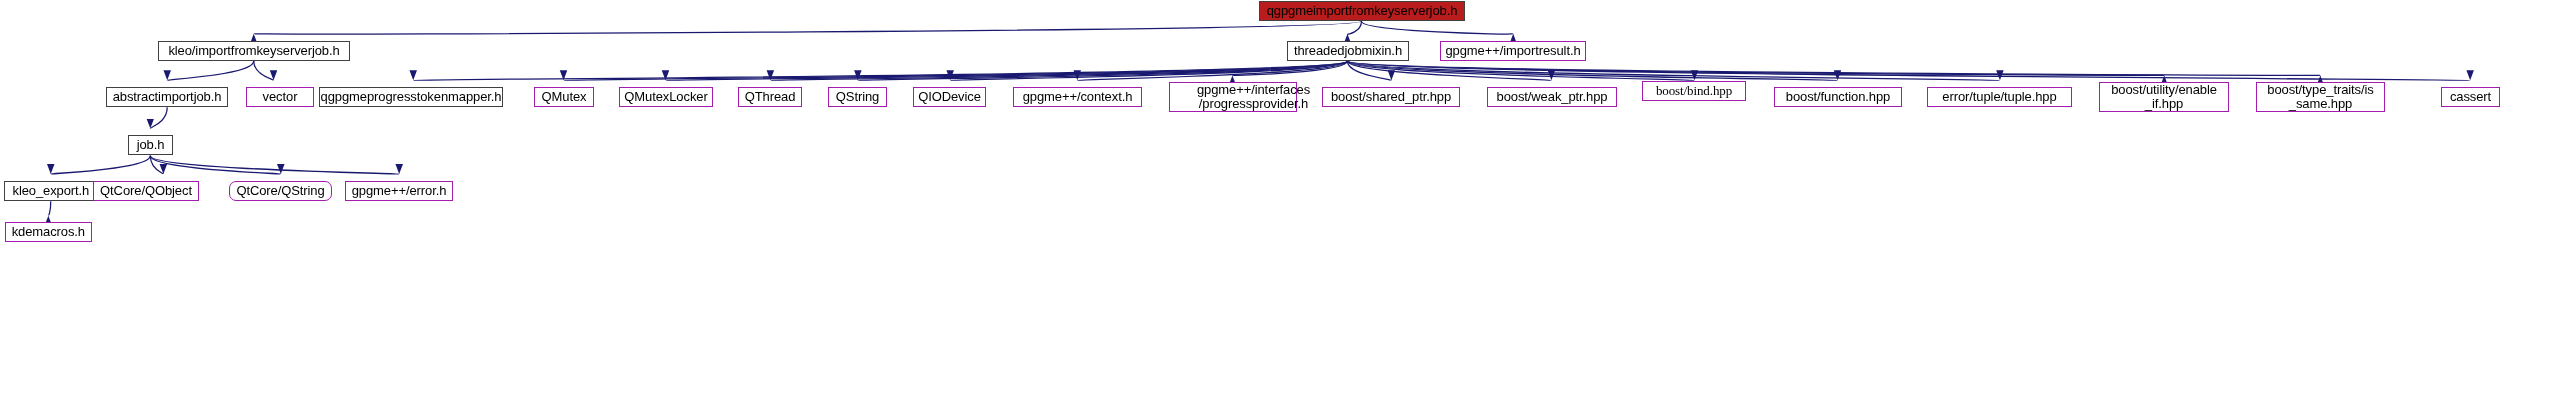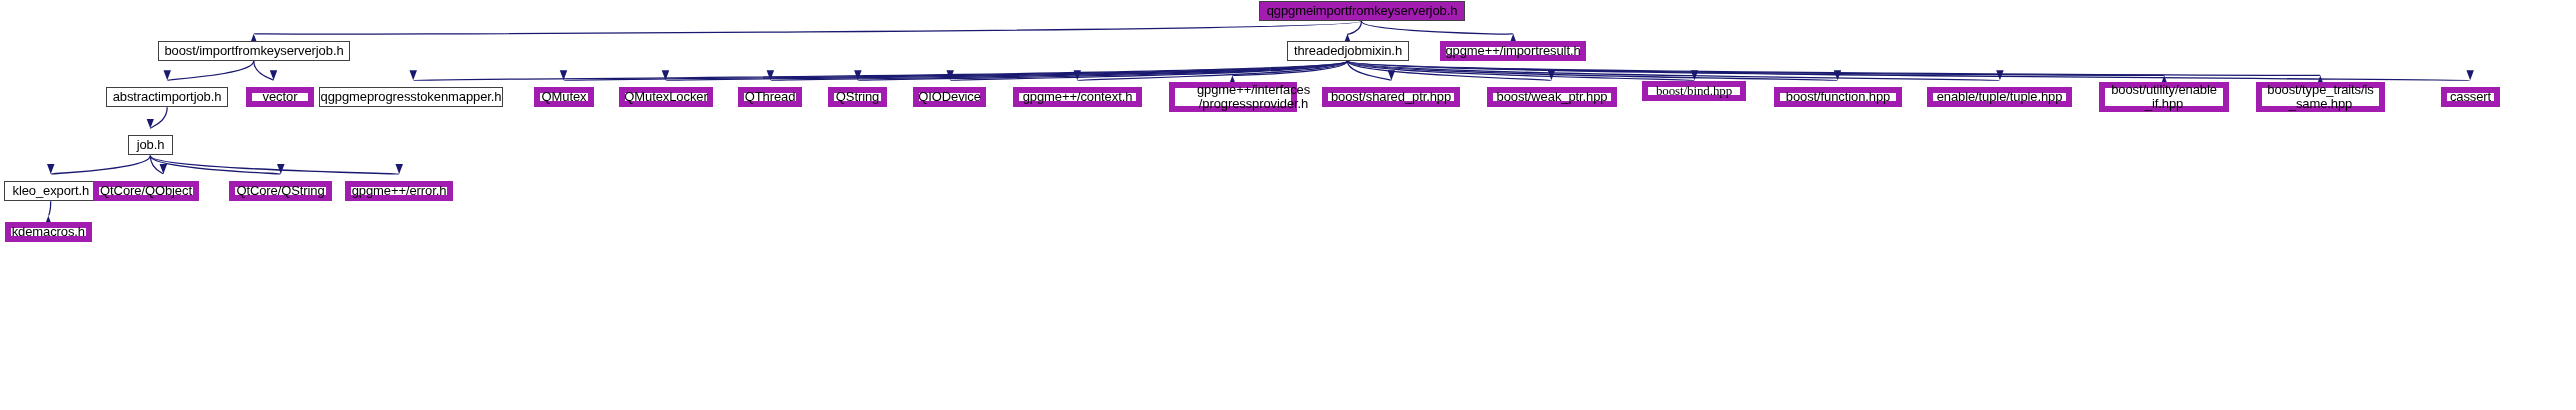--- a/index.html
+++ b/index.html
@@ -26,31 +26,31 @@
   .node {
     position: absolute;
     box-sizing: border-box;
     display: flex;
     align-items: center;
     justify-content: center;
     text-align: center;
     line-height: 1.08;
     color: #000000;
     background: #ffffff;
-    border: 6px solid #a21caf;
+    border: 1px solid #a21caf;
     font-size: 13px;
     white-space: pre-line;
     letter-spacing: -0.1px;
     z-index: 5;
   }
   .node.strong {
     border: 1.9px solid #404040;
   }
   .node.root {
-    background: #a21caf;
+    background: #b91c1c;
     border: 1.9px solid #404040;
     text-align: right;
   }
 </style>
 </head>
 <body>
 
 <div id="graph">
   <svg id="edges" viewBox="0 0 2665 425" preserveAspectRatio="none">
     <defs>
@@ -83,45 +83,45 @@
         <path d="M173,111 C173,126.95 155.5,131.3 155.5,133" stroke="#191970" stroke-width="1.3" fill="none" marker-end="url(#arrowhead)"></path>
         <path d="M155.5,161 C155.5,175.3 52.5,179.2 52.5,180" stroke="#191970" stroke-width="1.3" fill="none" marker-end="url(#arrowhead)"></path>
         <path d="M155.5,161 C155.5,175.3 169,179.2 169,180" stroke="#191970" stroke-width="1.3" fill="none" marker-end="url(#arrowhead)"></path>
         <path d="M155.5,161 C155.5,175.3 290.5,179.2 290.5,180" stroke="#191970" stroke-width="1.3" fill="none" marker-end="url(#arrowhead)"></path>
         <path d="M155.5,161 C155.5,175.3 413,179.2 413,180" stroke="#191970" stroke-width="1.3" fill="none" marker-end="url(#arrowhead)"></path>
         <path d="M52.5,208 C52.5,220.1 50,223.4 50,223" stroke="#191970" stroke-width="1.3" fill="none" marker-end="url(#arrowhead)"></path>
       </g>
   </svg>
   <div id="node-layer">
       <div class="node root" style="left: 1259px; top: 1px; width: 206px; height: 20px;"><span>qgpgmeimportfromkeyserverjob.h</span></div>
-      <div class="node strong" style="left: 158px; top: 41px; width: 192px; height: 20px;"><span>boost/importfromkeyserverjob.h</span></div>
+      <div class="node strong" style="left: 158px; top: 41px; width: 192px; height: 20px;"><span>kleo/importfromkeyserverjob.h</span></div>
       <div class="node strong" style="left: 1287px; top: 41px; width: 122px; height: 20px;"><span>threadedjobmixin.h</span></div>
       <div class="node weak" style="left: 1440px; top: 41px; width: 146px; height: 20px;"><span>gpgme++/importresult.h</span></div>
       <div class="node strong" style="left: 106px; top: 87px; width: 122px; height: 20px;"><span>abstractimportjob.h</span></div>
       <div class="node weak" style="left: 246px; top: 87px; width: 68px; height: 20px;"><span>vector</span></div>
       <div class="node strong" style="left: 319px; top: 87px; width: 184px; height: 20px;"><span>qgpgmeprogresstokenmapper.h</span></div>
       <div class="node weak" style="left: 534px; top: 87px; width: 60px; height: 20px;"><span>QMutex</span></div>
       <div class="node weak" style="left: 619px; top: 87px; width: 94px; height: 20px;"><span>QMutexLocker</span></div>
       <div class="node weak" style="left: 738px; top: 87px; width: 64px; height: 20px;"><span>QThread</span></div>
       <div class="node weak" style="left: 828px; top: 87px; width: 59px; height: 20px;"><span>QString</span></div>
       <div class="node weak" style="left: 913px; top: 87px; width: 73px; height: 20px;"><span>QIODevice</span></div>
       <div class="node weak" style="left: 1013px; top: 87px; width: 129px; height: 20px;"><span>gpgme++/context.h</span></div>
       <div class="node weak" style="left: 1169px; top: 82px; width: 128px; height: 30px; padding-left: 41px;"><span>gpgme++/interfaces
 /progressprovider.h</span></div>
       <div class="node weak" style="left: 1322px; top: 87px; width: 138px; height: 20px;"><span>boost/shared_ptr.hpp</span></div>
       <div class="node weak" style="left: 1487px; top: 87px; width: 130px; height: 20px;"><span>boost/weak_ptr.hpp</span></div>
       <div class="node weak" style="left: 1642px; top: 81px; width: 104px; height: 20px; font-family: Liberation Serif, serif;"><span>boost/bind.hpp</span></div>
       <div class="node weak" style="left: 1774px; top: 87px; width: 128px; height: 20px;"><span>boost/function.hpp</span></div>
-      <div class="node weak" style="left: 1927px; top: 87px; width: 145px; height: 20px;"><span>enable/tuple/tuple.hpp</span></div>
+      <div class="node weak" style="left: 1927px; top: 87px; width: 145px; height: 20px;"><span>error/tuple/tuple.hpp</span></div>
       <div class="node weak" style="left: 2099px; top: 82px; width: 130px; height: 30px;"><span>boost/utility/enable
 _if.hpp</span></div>
       <div class="node weak" style="left: 2256px; top: 82px; width: 129px; height: 30px;"><span>boost/type_traits/is
 _same.hpp</span></div>
       <div class="node weak" style="left: 2441px; top: 87px; width: 59px; height: 20px;"><span>cassert</span></div>
       <div class="node strong" style="left: 128px; top: 135px; width: 45px; height: 20px;"><span>job.h</span></div>
       <div class="node strong" style="left: 3.9px; top: 181px; width: 94px; height: 20px;"><span>kleo_export.h</span></div>
       <div class="node weak" style="left: 93px; top: 181px; width: 106px; height: 20px;"><span>QtCore/QObject</span></div>
-      <div class="node weak" style="left: 229px; top: 181px; width: 103px; height: 20px;"><span>QtCore/QString</span></div>
+      <div class="node weak" style="left: 229px; top: 181px; width: 103px; height: 20px; border-radius: 7px;"><span>QtCore/QString</span></div>
       <div class="node weak" style="left: 345px; top: 181px; width: 108px; height: 20px;"><span>gpgme++/error.h</span></div>
       <div class="node weak" style="left: 4.8px; top: 222px; width: 87px; height: 20px;"><span>kdemacros.h</span></div>
     </div>
 </div>
 
 
 </body></html>

